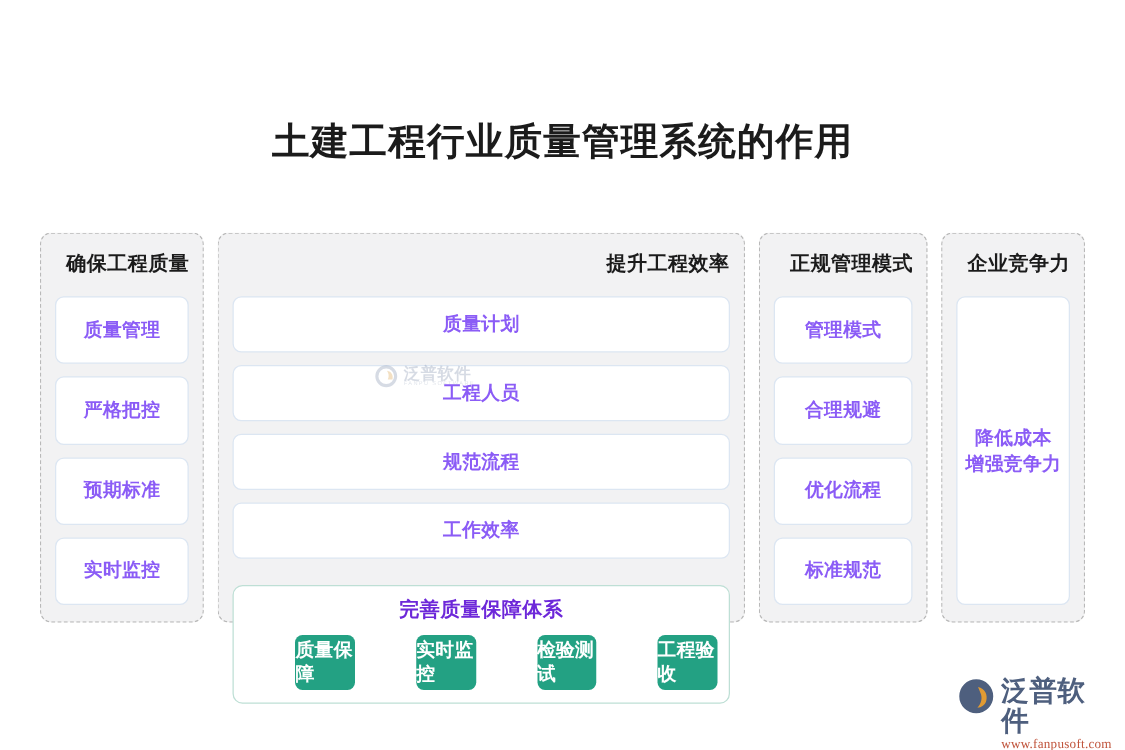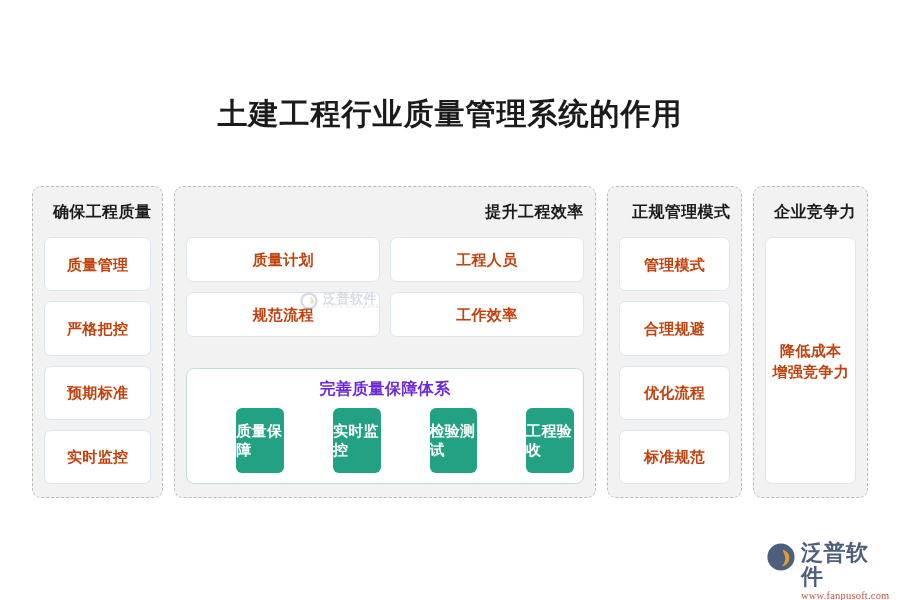--- a/index.html
+++ b/index.html
@@ -76,39 +76,39 @@
 
   
   .card {
     background: #ffffff;
     border: 1px solid #dce6f2;
     border-radius: 7px;
     display: flex;
     align-items: center;
     justify-content: center;
     text-align: center;
-    color: #c2410c;
+    color: #8b5cf6;
     font-size: 15px;
     font-weight: bold;
     line-height: 21px;
     letter-spacing: 0.3px;
   }
 
   .col-ensure .card,
   .col-management .card { flex: 1 1 0; min-height: 0; }
 
   .col-competitive .card { flex: 1 1 0; min-height: 0; }
 
   
   .eff-grid {
     flex: 0 0 auto;
     display: grid;
-    grid-template-columns: 1fr 1fr;
+    grid-template-columns: 1fr;
     gap: 10px 10px;
-    margin-bottom: 21px;
+    margin-bottom: 11px;
   }
   .eff-grid .card { height: 45px; }
 
   .subpanel {
     flex: 1 1 auto;
     background: #ffffff;
     border: 1px solid #bedfd5;
     border-radius: 8px;
     padding: 9px 9px 10px 9px;
     display: flex;

